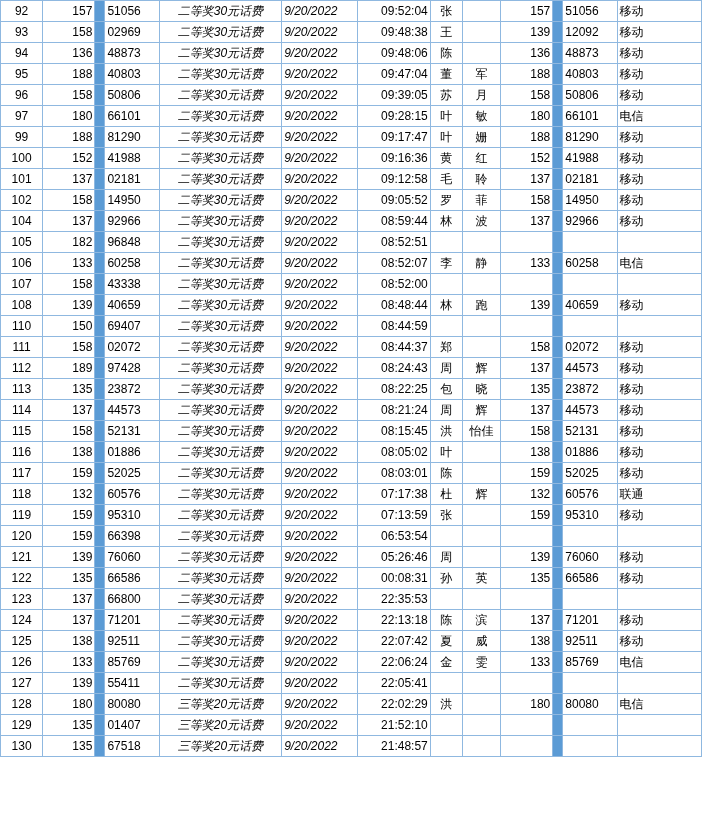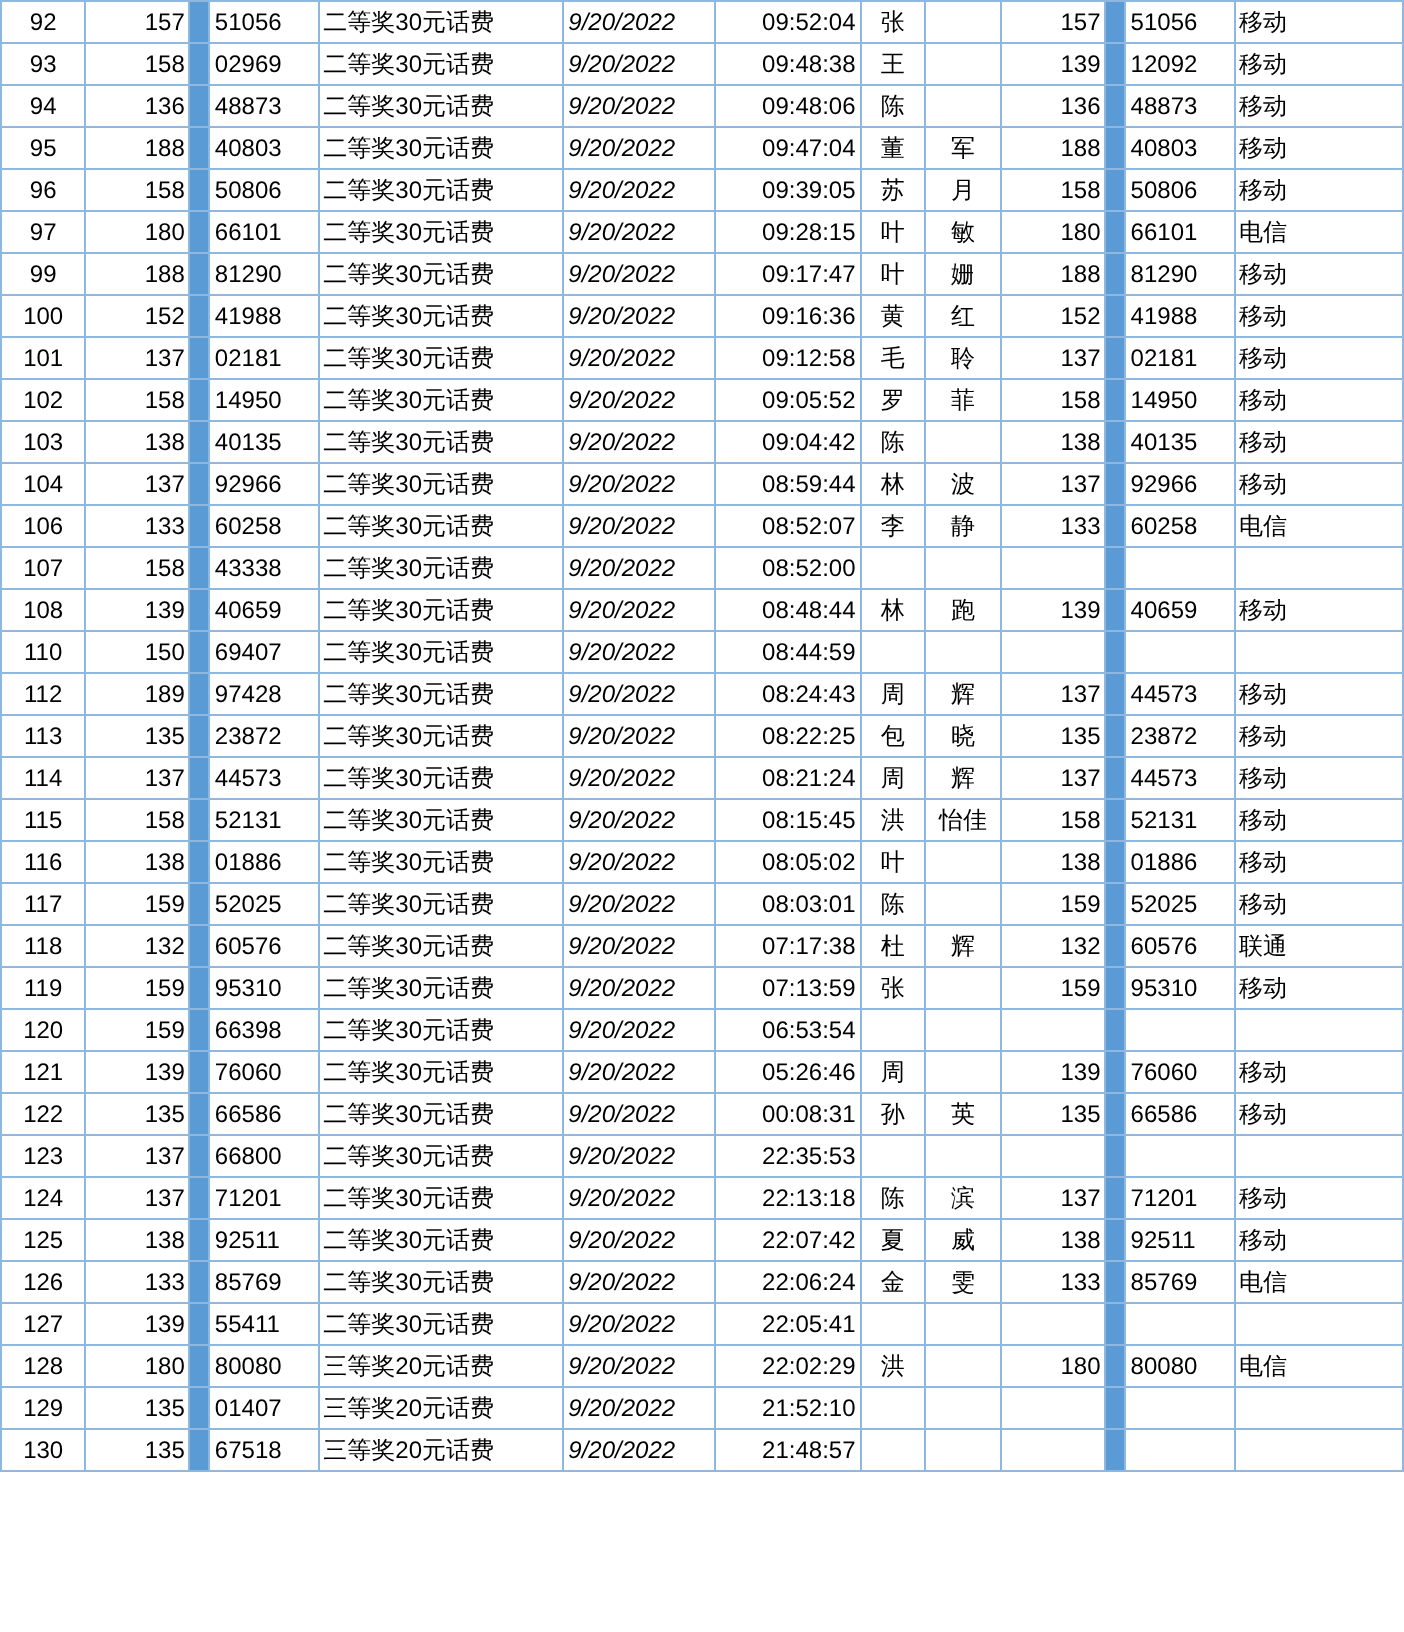--- a/index.html
+++ b/index.html
@@ -40,21 +40,21 @@
   col.c-sur  { width: 32px; }
   col.c-giv  { width: 38px; }
   col.c-num2 { width: 52px; }
   col.c-band2{ width: 10px; }
   col.c-code2{ width: 54px; }
   col.c-car  { width: 84px; }
 
   td.rowhdr   { text-align: center; padding-right: 4px; }
   td.num      { text-align: right; padding-right: 4px; }
   td.code     { text-align: left; padding-left: 2px; }
-  td.prize    { text-align: left; padding-left: 1px; }
+  td.prize    { text-align: center; padding-left: 1px; font-style: italic; }
   td.date     { text-align: left; padding-left: 3px; font-style: italic; }
   td.time     { text-align: right; padding-left: 3px; }
   td.name     { text-align: center; }
   td.carrier  { text-align: left; padding-left: 3px; }
   td.band     { background: #5b9bd5; border-left: 1px solid #8fb8e0; border-right: 1px solid #8fb8e0; padding: 0; }
 </style>
 </head>
 <body>
 
 <table class="sheet">
@@ -218,48 +218,48 @@
         <td class="date">9/20/2022</td>
         <td class="time">09:05:52</td>
         <td class="name">罗</td>
         <td class="name">菲</td>
         <td class="num">158</td>
         <td class="band"></td>
         <td class="code">14950</td>
         <td class="carrier">移动</td>
       </tr>
       <tr>
-        <td class="rowhdr">103</td>
-        <td class="num">138</td>
-        <td class="band"></td>
-        <td class="code">40135</td>
-        <td class="prize">二等奖30元话费</td>
-        <td class="date">9/20/2022</td>
-        <td class="time">09:04:42</td>
-        <td class="name">陈</td>
-        <td class="name"></td>
-        <td class="num">138</td>
-        <td class="band"></td>
-        <td class="code">40135</td>
-        <td class="carrier">移动</td>
-      </tr>
-      <tr>
         <td class="rowhdr">104</td>
         <td class="num">137</td>
         <td class="band"></td>
         <td class="code">92966</td>
         <td class="prize">二等奖30元话费</td>
         <td class="date">9/20/2022</td>
         <td class="time">08:59:44</td>
         <td class="name">林</td>
         <td class="name">波</td>
         <td class="num">137</td>
         <td class="band"></td>
         <td class="code">92966</td>
         <td class="carrier">移动</td>
+      </tr>
+      <tr>
+        <td class="rowhdr">105</td>
+        <td class="num">182</td>
+        <td class="band"></td>
+        <td class="code">96848</td>
+        <td class="prize">二等奖30元话费</td>
+        <td class="date">9/20/2022</td>
+        <td class="time">08:52:51</td>
+        <td class="name"></td>
+        <td class="name"></td>
+        <td class="num"></td>
+        <td class="band"></td>
+        <td class="code"></td>
+        <td class="carrier"></td>
       </tr>
       <tr>
         <td class="rowhdr">106</td>
         <td class="num">133</td>
         <td class="band"></td>
         <td class="code">60258</td>
         <td class="prize">二等奖30元话费</td>
         <td class="date">9/20/2022</td>
         <td class="time">08:52:07</td>
         <td class="name">李</td>
@@ -308,20 +308,35 @@
         <td class="date">9/20/2022</td>
         <td class="time">08:44:59</td>
         <td class="name"></td>
         <td class="name"></td>
         <td class="num"></td>
         <td class="band"></td>
         <td class="code"></td>
         <td class="carrier"></td>
       </tr>
       <tr>
+        <td class="rowhdr">111</td>
+        <td class="num">158</td>
+        <td class="band"></td>
+        <td class="code">02072</td>
+        <td class="prize">二等奖30元话费</td>
+        <td class="date">9/20/2022</td>
+        <td class="time">08:44:37</td>
+        <td class="name">郑</td>
+        <td class="name"></td>
+        <td class="num">158</td>
+        <td class="band"></td>
+        <td class="code">02072</td>
+        <td class="carrier">移动</td>
+      </tr>
+      <tr>
         <td class="rowhdr">112</td>
         <td class="num">189</td>
         <td class="band"></td>
         <td class="code">97428</td>
         <td class="prize">二等奖30元话费</td>
         <td class="date">9/20/2022</td>
         <td class="time">08:24:43</td>
         <td class="name">周</td>
         <td class="name">辉</td>
         <td class="num">137</td>

